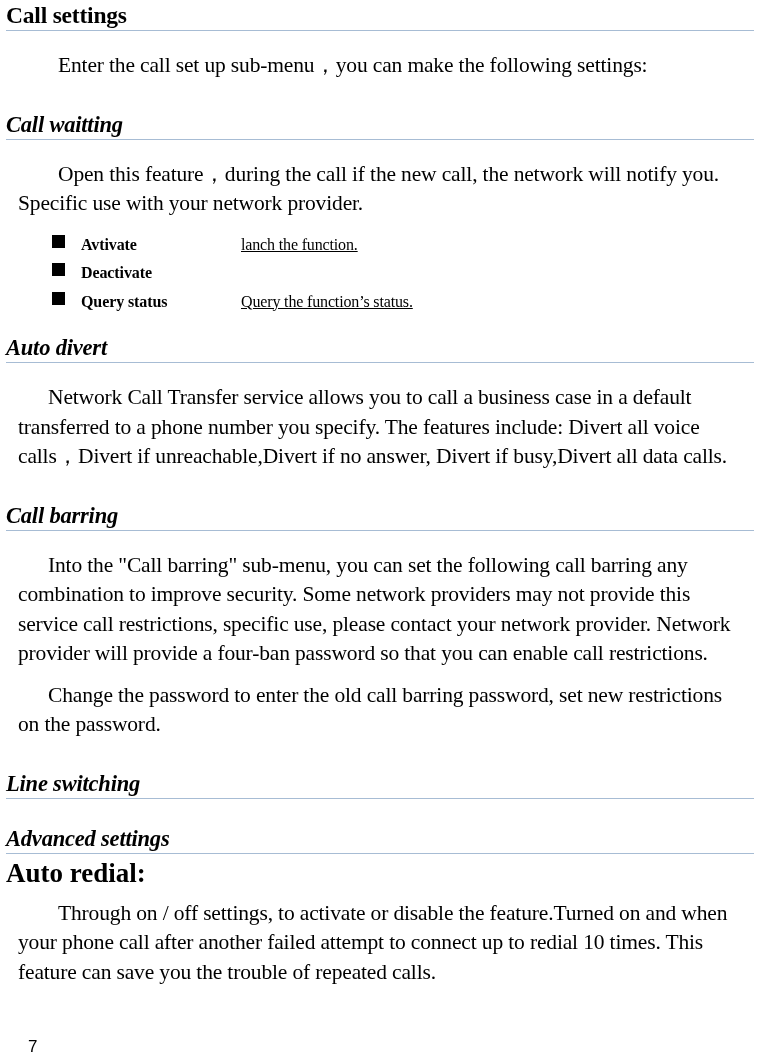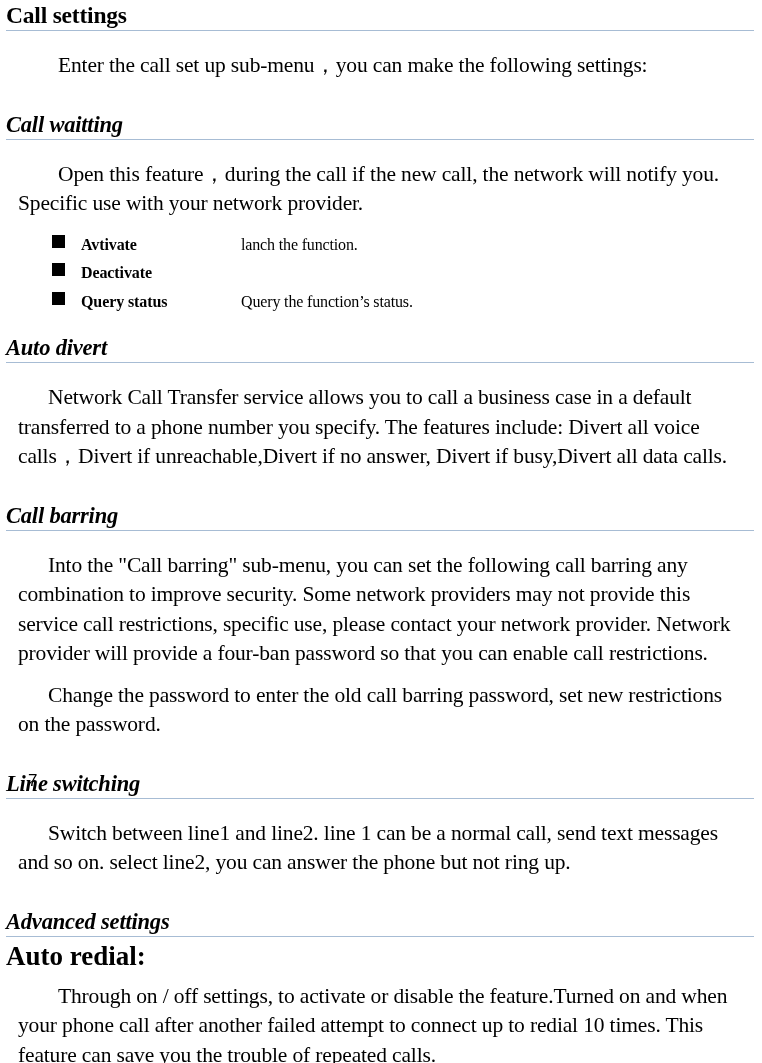--- a/index.html
+++ b/index.html
@@ -11,21 +11,21 @@
     width: 762px;
     height: 1063px;
     overflow: hidden;
     font-family: "Liberation Serif", "DejaVu Serif", serif;
     color: #000000;
   }
 
   .page {
     position: relative;
     width: 762px;
-    height: 797px;
+    height: 1063px;
     box-sizing: border-box;
     padding: 0 8px 16px 6px;
   }
 
   
   .h-main {
     font-family: "Liberation Serif", "DejaVu Serif", serif;
     font-weight: bold;
     font-style: normal;
     font-size: 23.5px;
@@ -109,20 +109,21 @@
     font-family: "Liberation Serif", "DejaVu Serif", serif;
     display: inline-block;
     width: 160px;
     flex: 0 0 auto;
     letter-spacing: -0.1px;
   }
   .bullet-desc {
     font-family: "Liberation Serif", "DejaVu Serif", serif;
     font-weight: normal;
     letter-spacing: -0.15px;
+    text-decoration: underline;
   }
 
   
   .footer {
     position: absolute;
     left: 0;
     right: 0;
     bottom: 6px;
     padding-left: 28px;
   }
@@ -180,21 +181,20 @@
   <div class="rule" style="border-top-color: rgb(167, 188, 212);"></div>
   <div class="gap-8"></div>
   <p class="para indent-md">Into the "Call barring" sub-menu, you can set the following call barring any combination to improve security. Some network providers may not provide this service call restrictions, specific use, please contact your network provider. Network provider will provide a four-ban password so that you can enable call restrictions.</p>
   <p class="para indent-md">Change the password to enter the old call barring password, set new restrictions on the password.</p>
 
   <div class="gap-16"></div>
 
   <h2 class="h-sub">Line switching</h2>
   <div class="rule" style="border-top-color: rgb(167, 188, 212);"></div>
   <div class="gap-8"></div>
-  <p class="para indent-md">Switch between line1 and line2. line 1 can be a normal call, send text messages and so on. select line2, you can answer the phone but not ring up.</p>
 
   <div class="gap-16"></div>
 
   <h2 class="h-sub">Advanced settings</h2>
   <div class="rule" style="border-top-color: rgb(167, 188, 212);"></div>
   <div class="gap-6"></div>
 
   <h3 class="h-bold-run">Auto redial:</h3>
   <div class="gap-2"></div>
   <p class="para indent-lg">Through on / off settings, to activate or disable the feature.Turned on and when your phone call after another failed attempt to connect up to redial 10 times. This feature can save you the trouble of repeated calls.</p>

